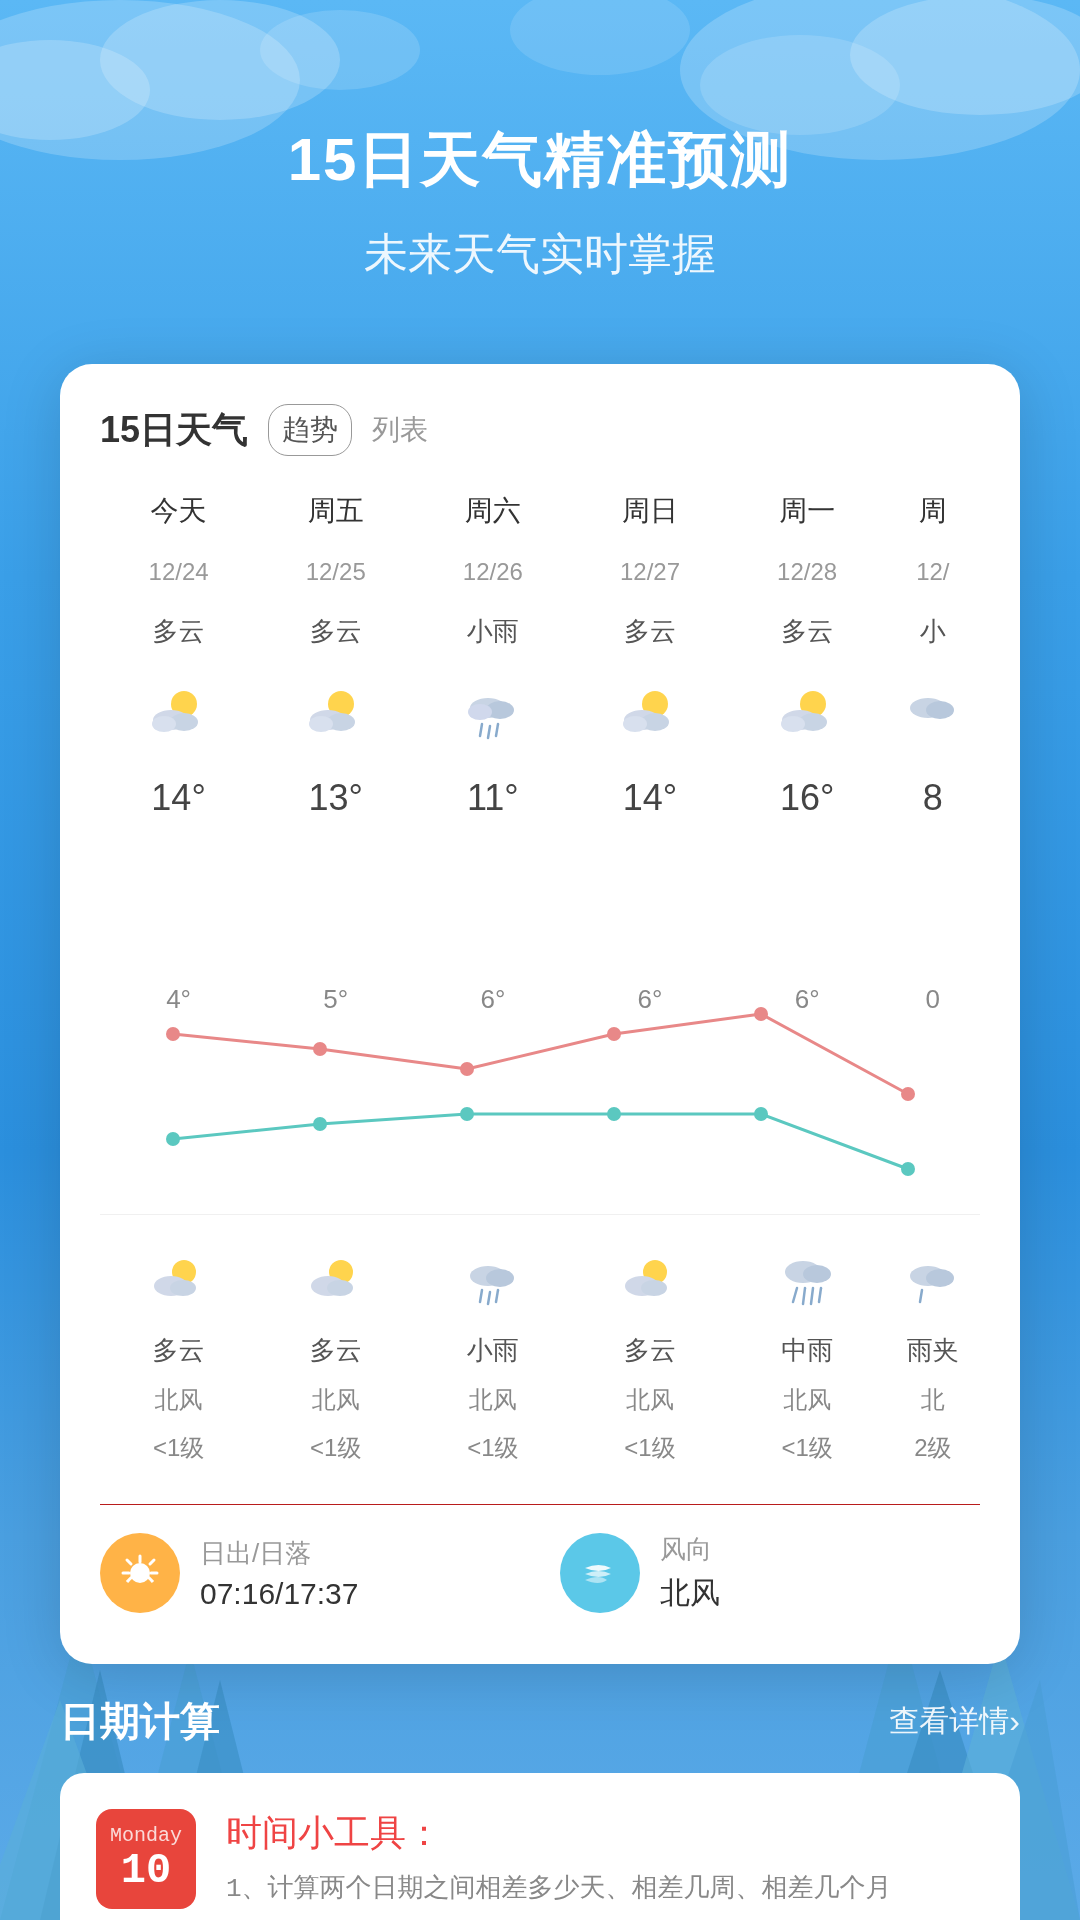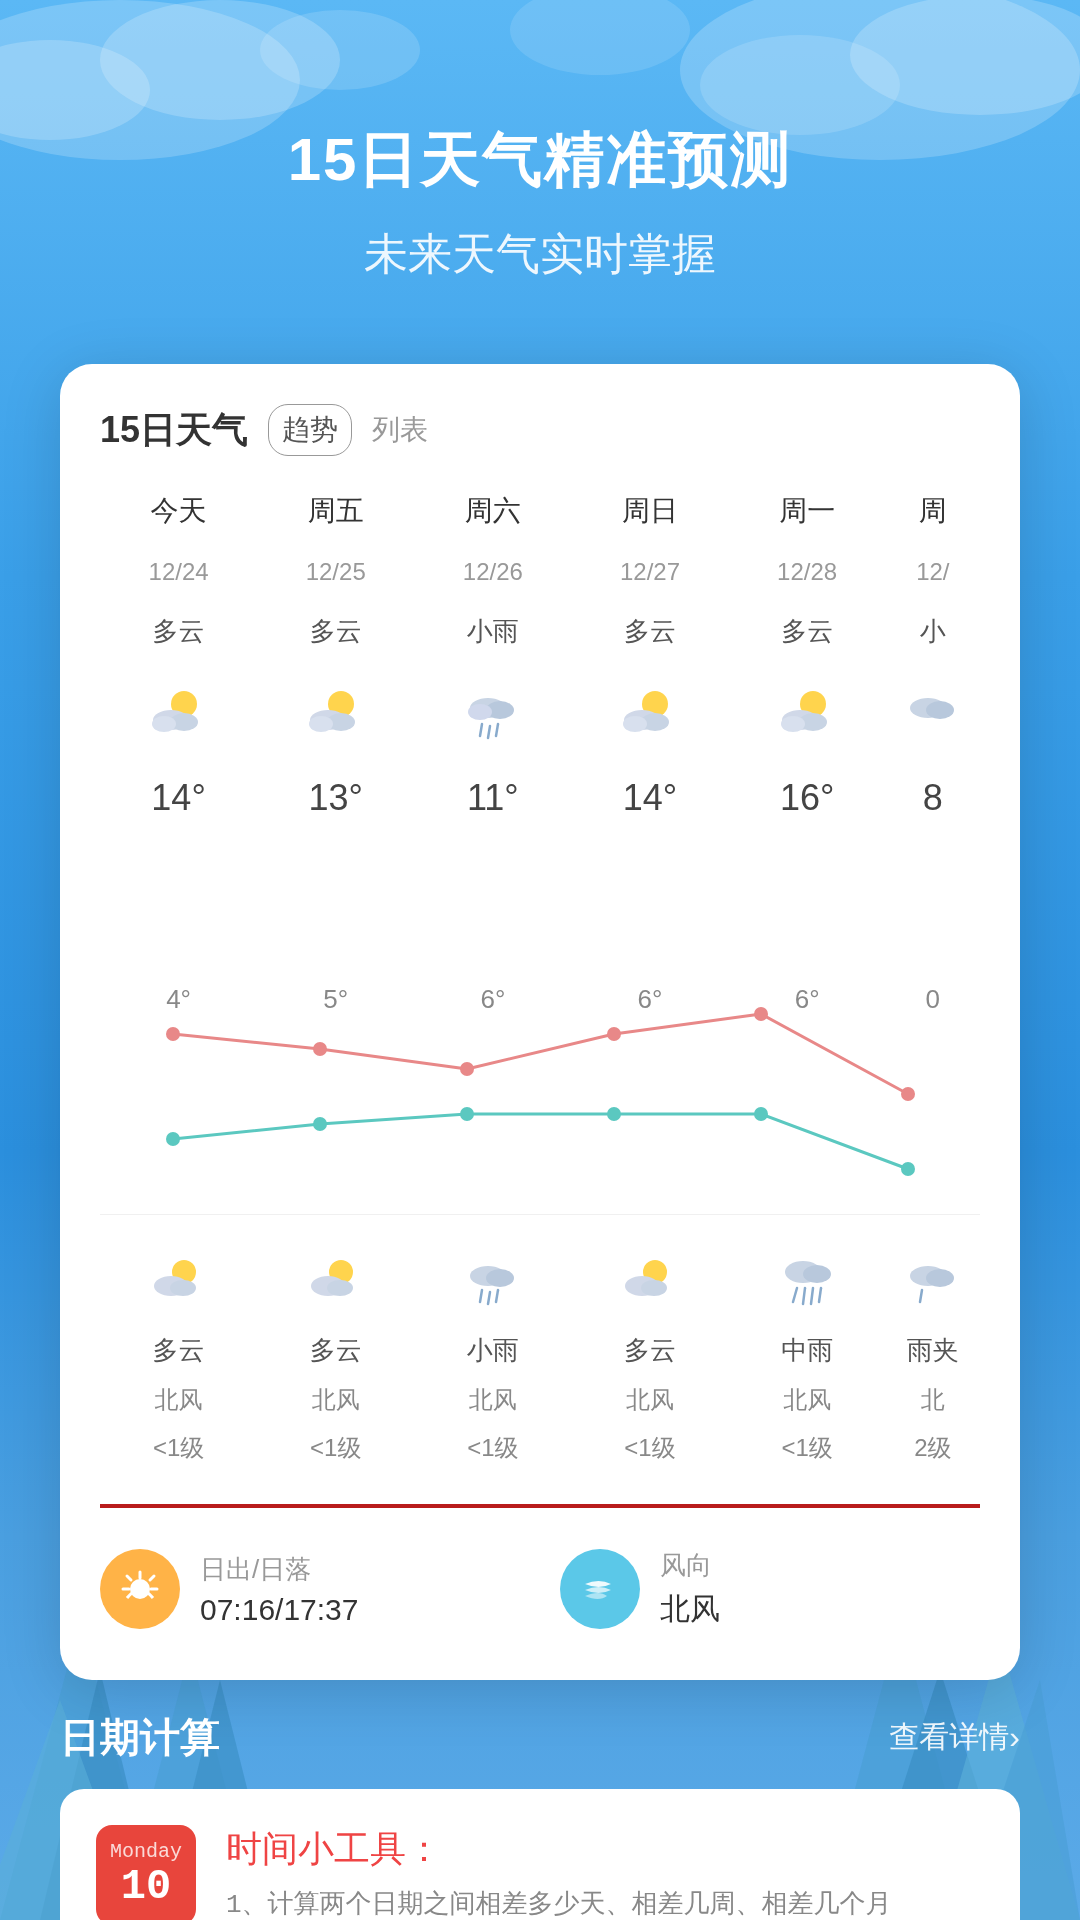--- a/index.html
+++ b/index.html
@@ -177,22 +177,22 @@
     .wind-level {
       font-size: 24px;
       color: #888;
     }
 
     
     .info-section {
       display: flex;
       gap: 40px;
       margin-top: 40px;
-      padding-top: 40px;
-      border-top: 4px solid #b91c1c;
+      padding-top: 27px;
+      border-top: 1px solid #b91c1c;
     }
 
     .info-item {
       display: flex;
       align-items: center;
       gap: 20px;
       flex: 1;
     }
 
     .info-icon {

